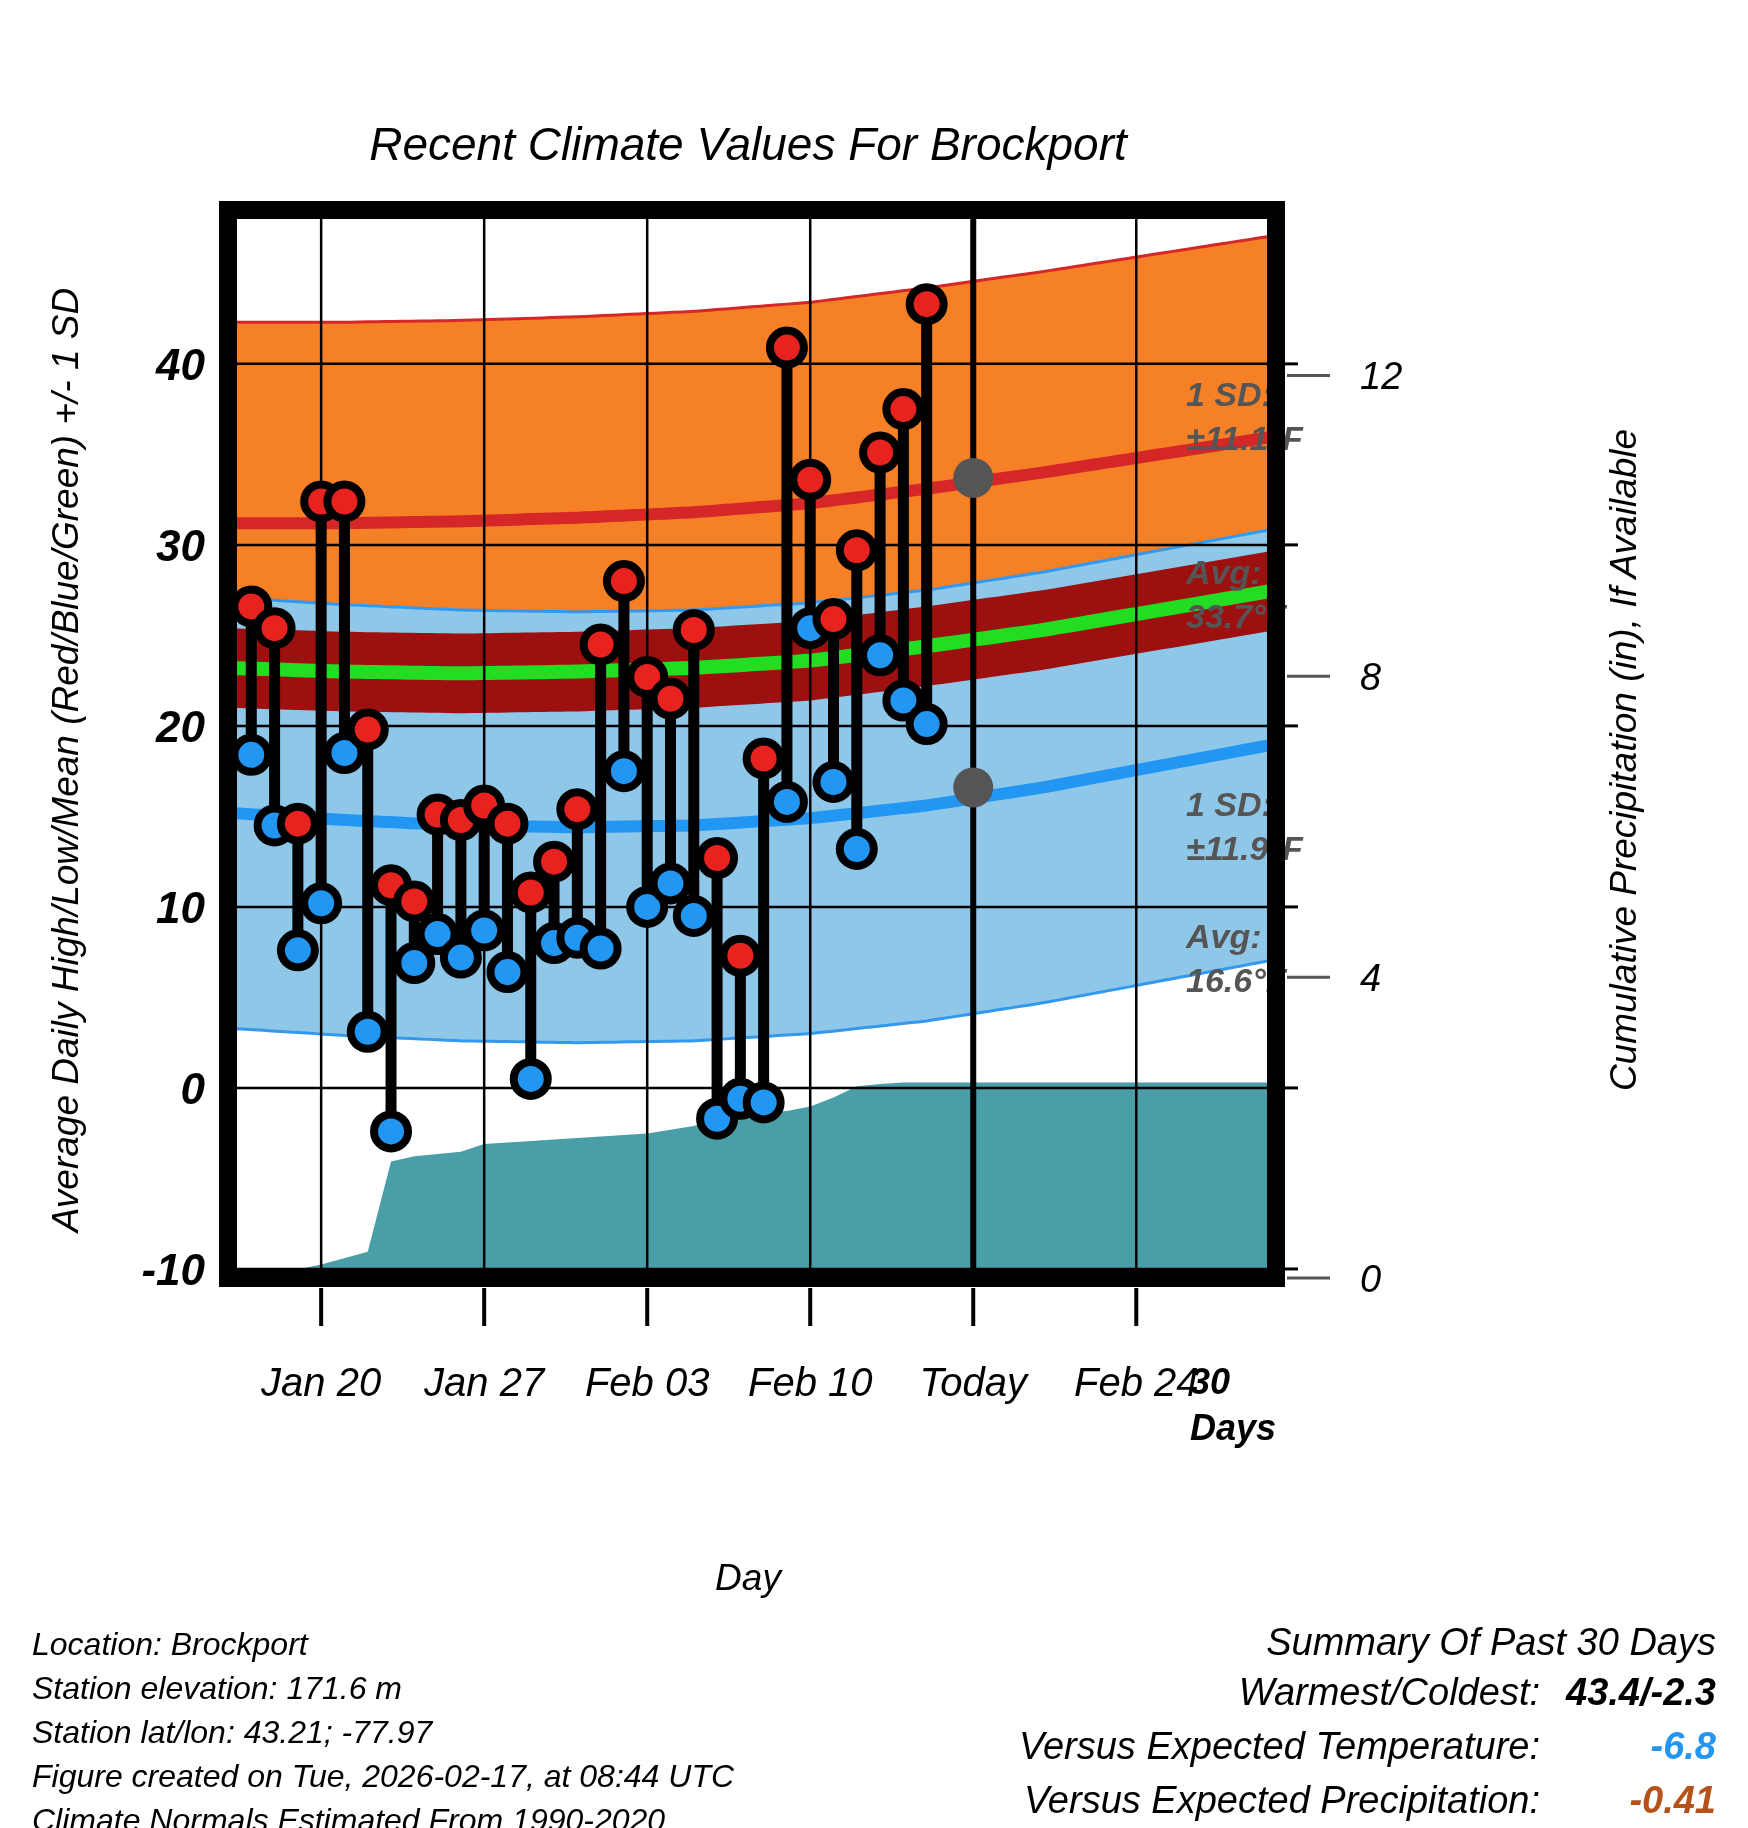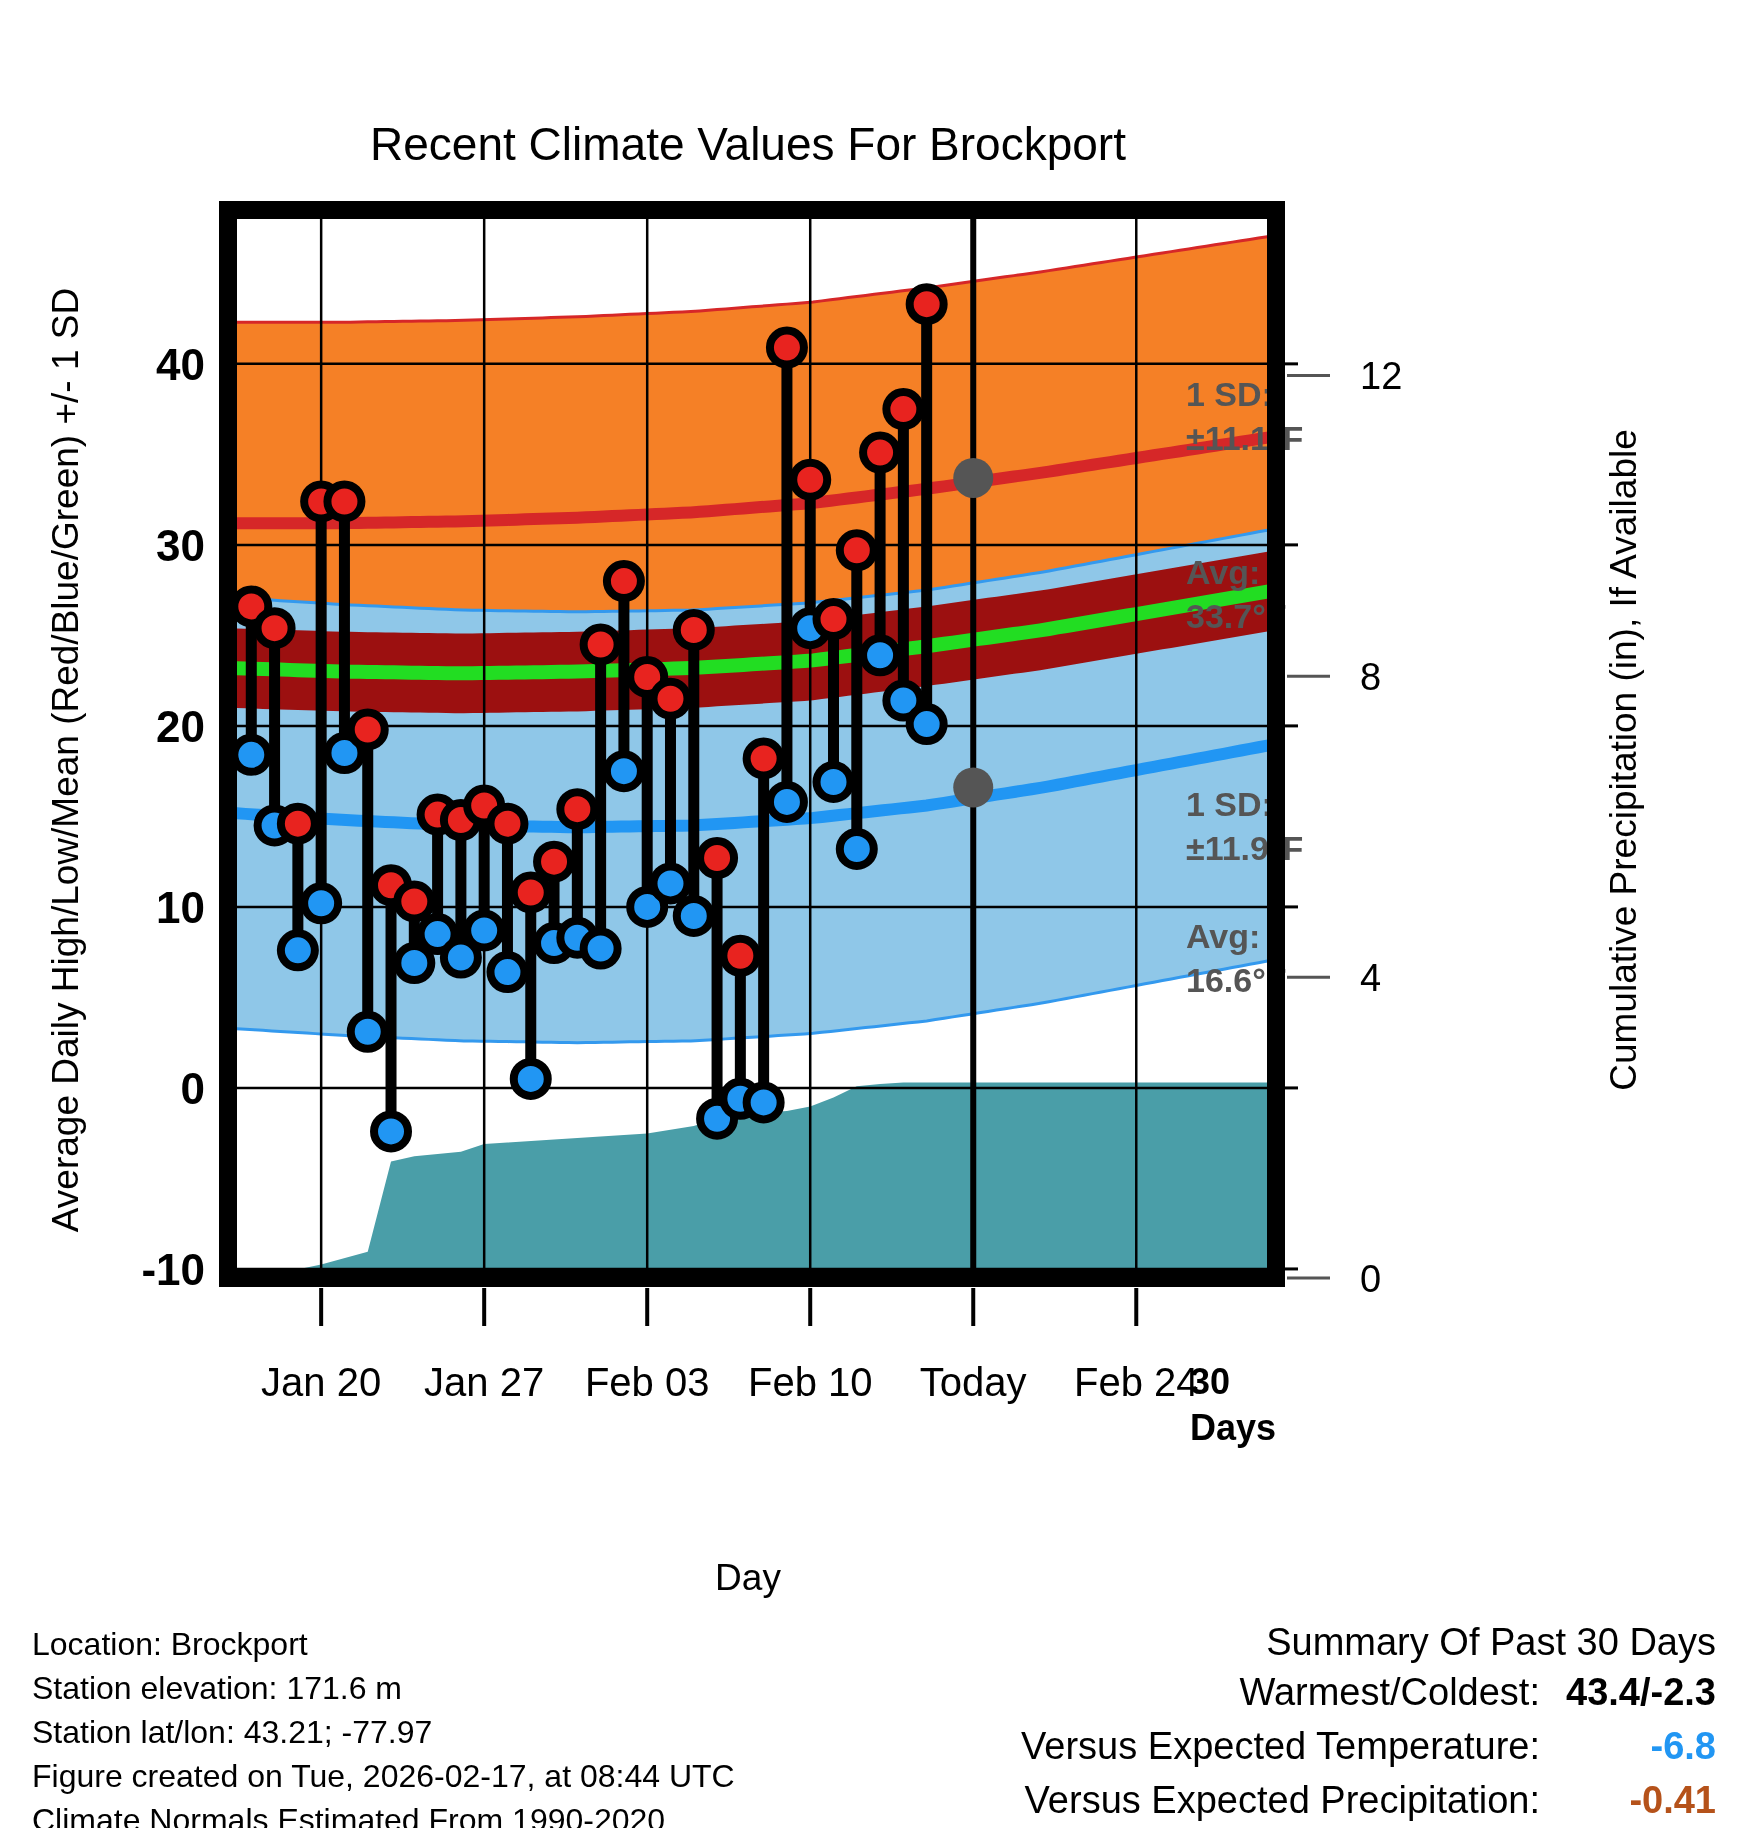--- a/index.html
+++ b/index.html
@@ -13,20 +13,21 @@
     font-family: "Liberation Sans", sans-serif;
     color: #000;
     overflow: hidden;
     position: relative;
   }
   #page {
     position: absolute;
     left: 0; top: 0;
     width: 1748px;
     height: 1828px;
+    font-style: italic;
   }
   #chart-svg {
     position: absolute;
     left: 0; top: 0;
     width: 1748px;
     height: 1828px;
   }
   .ttl {
     font-size: 46px;
     font-family: "Liberation Sans", sans-serif;

